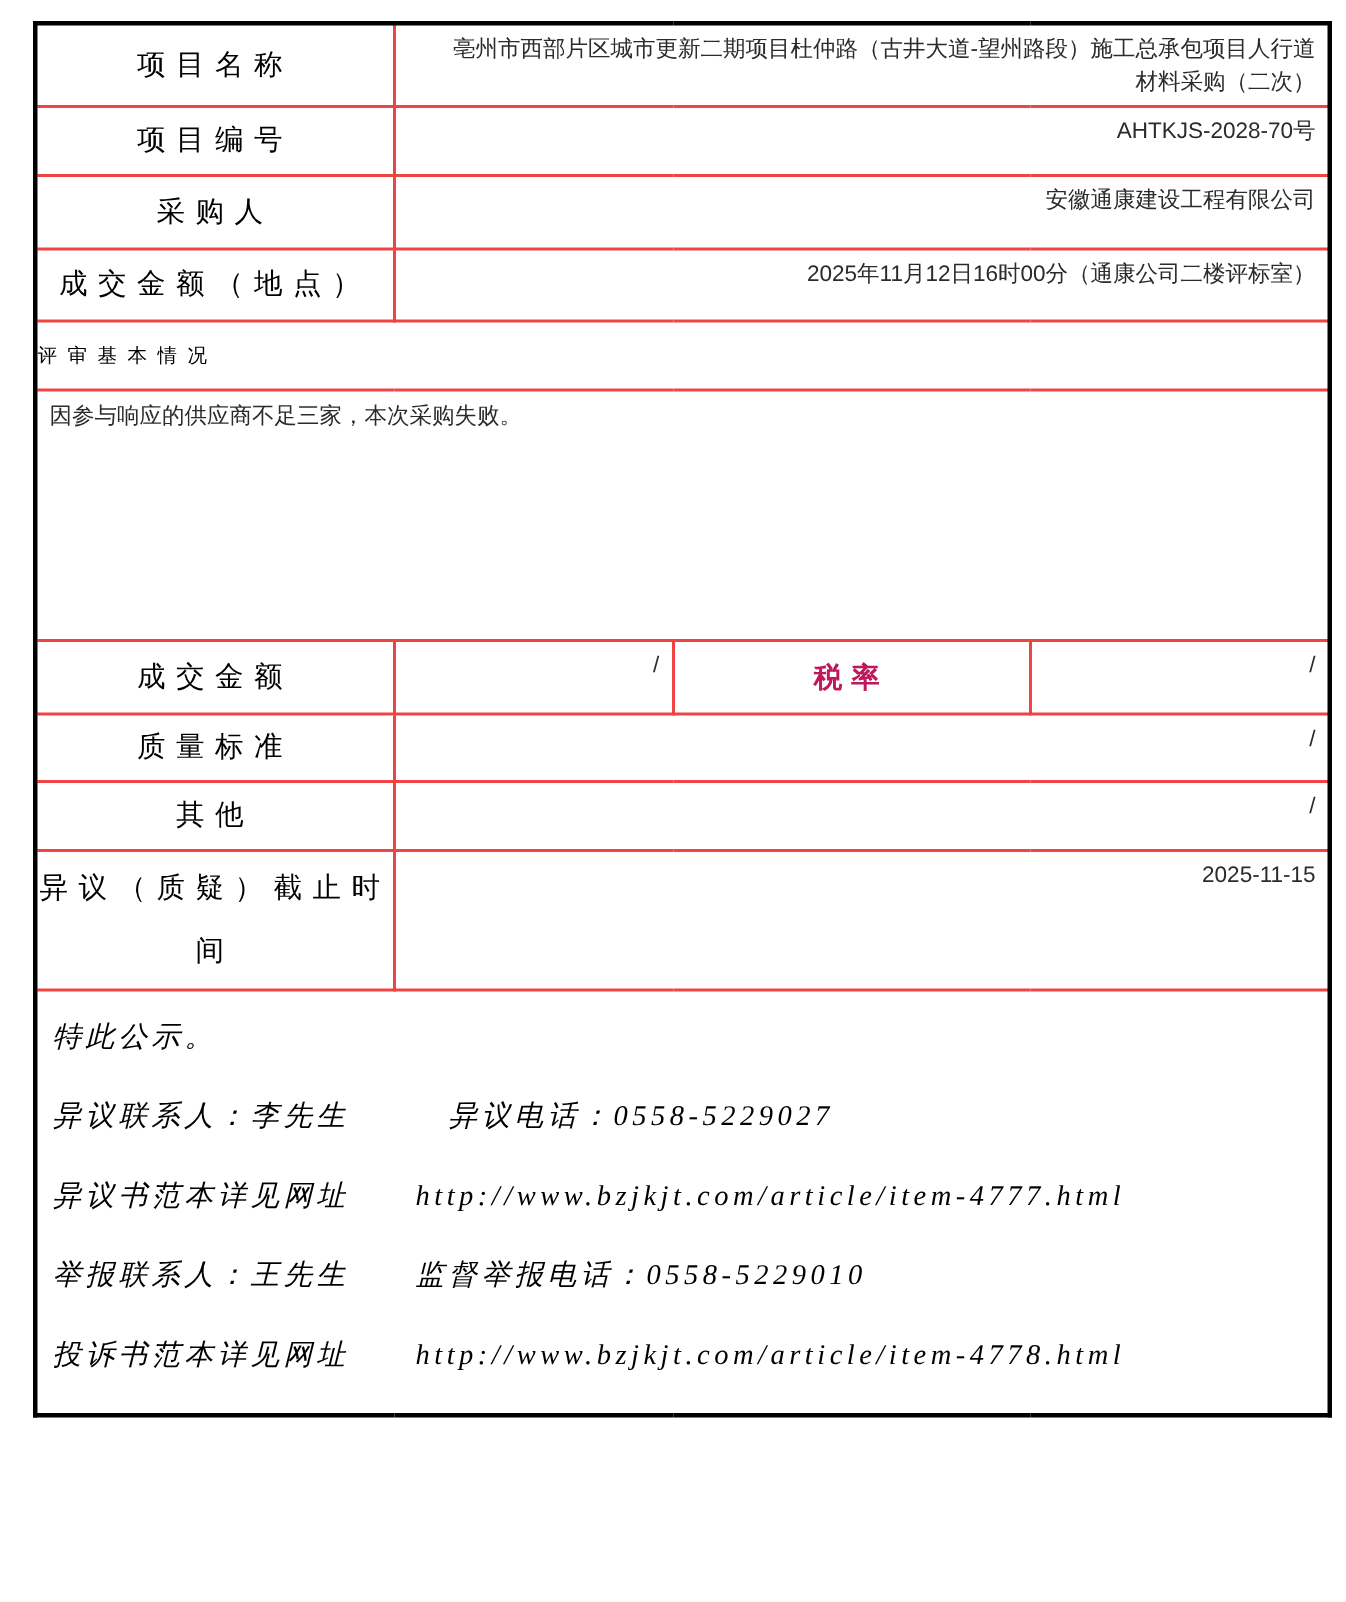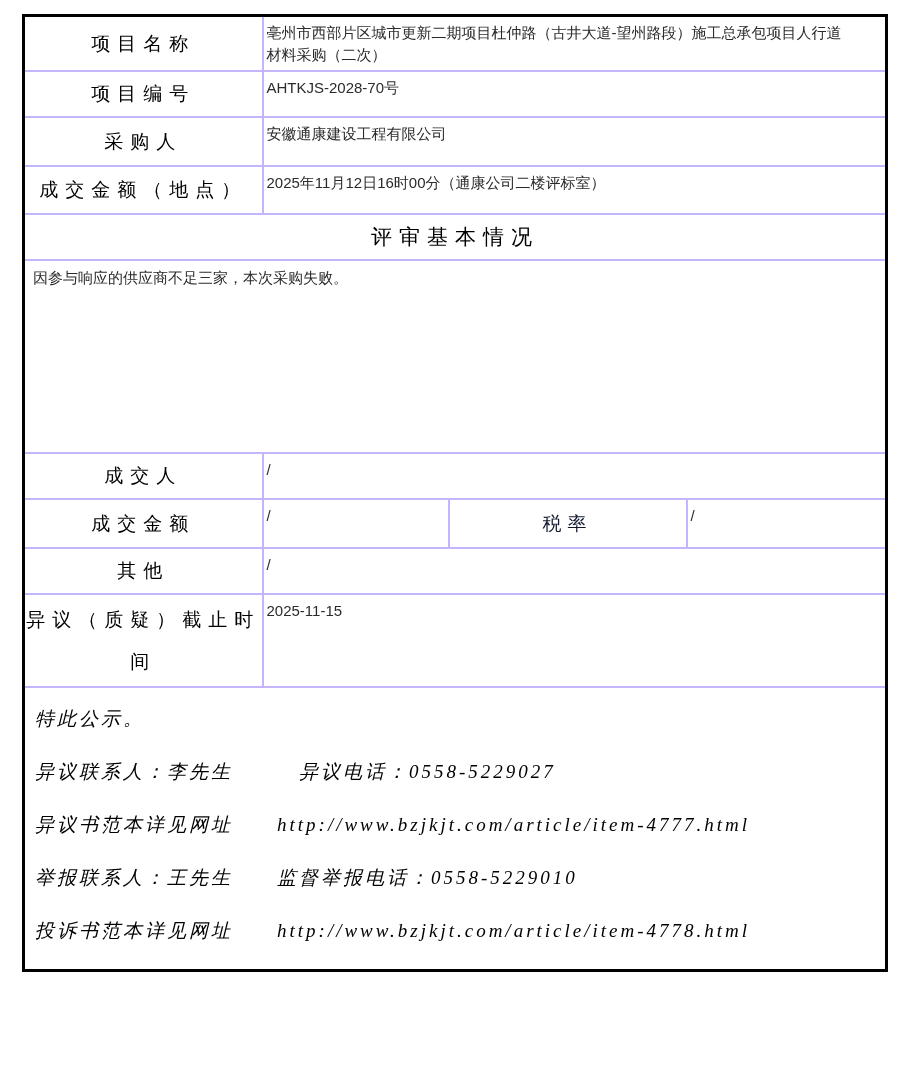--- a/index.html
+++ b/index.html
@@ -17,66 +17,66 @@
   table.doc-table {
     position: absolute;
     left: 22px;
     top: 14px;
     width: 863px;
     border-collapse: collapse;
     table-layout: fixed;
     border: 3px solid #000;
   }
   td {
-    border: 2px solid #c4b5fd;
+    border: 2px solid #ef4444;
     padding: 0;
     vertical-align: top;
     overflow: hidden;
   }
   td.label-cell {
     text-align: center;
     vertical-align: middle;
     font-family: "Liberation Serif", "DejaVu Serif", serif;
     font-size: 19px;
     letter-spacing: 7px;
     line-height: 42px;
     color: #000;
     white-space: pre-line;
   }
   td.value-cell {
     font-family: "Liberation Sans", "DejaVu Sans", sans-serif;
     font-size: 15px;
     line-height: 22px;
     color: #2b2b2b;
-    padding: 5px 8px 4px 3px;
-    text-align: left;
+    padding: 5px 8px 4px 20px;
+    text-align: right;
     white-space: pre-line;
   }
   td.section-header-cell {
-    text-align: center;
     vertical-align: middle;
     font-family: "Liberation Serif", "DejaVu Serif", serif;
-    font-size: 21px;
+    font-size: 13px;
     letter-spacing: 7px;
     color: #000;
   }
   td.bigtext-cell {
     font-family: "Liberation Sans", "DejaVu Sans", sans-serif;
     font-size: 15px;
     line-height: 22px;
     color: #2b2b2b;
     padding: 6px 8px;
   }
   td.tax-label-cell {
     text-align: center;
     vertical-align: middle;
     font-family: "Liberation Serif", "DejaVu Serif", serif;
     font-size: 19px;
     letter-spacing: 6px;
-    color: #0f172a;
+    color: #be185d;
+    font-weight: bold;
   }
   td.notice-cell {
     font-family: "Liberation Serif", "DejaVu Serif", serif;
     font-size: 19px;
     letter-spacing: 3px;
     color: #000;
     padding: 16px 12px 0 10px;
   }
   .notice-line {
     line-height: 30px;
@@ -116,37 +116,37 @@
 
   <tr style="height:48px">
     <td class="label-cell">成交金额（地点）</td>
     <td class="value-cell" colspan="3">2025年11月12日16时00分（通康公司二楼评标室）</td>
   </tr>
 
   <tr style="height:46px">
     <td class="section-header-cell" colspan="4">评审基本情况</td>
   </tr>
 
-  <tr style="height:193px">
+  <tr style="height:167px">
     <td class="bigtext-cell" colspan="4">因参与响应的供应商不足三家，本次采购失败。</td>
   </tr>
 
-  <tr style="height:46px">
-    <td class="label-cell">成交人</td>
-    <td class="value-cell" colspan="3">/</td>
-  </tr>
 
   <tr style="height:49px">
     <td class="label-cell">成交金额</td>
     <td class="value-cell">/</td>
     <td class="tax-label-cell">税率</td>
     <td class="value-cell">/</td>
   </tr>
 
 
+  <tr style="height:45px">
+    <td class="label-cell">质量标准</td>
+    <td class="value-cell" colspan="3">/</td>
+  </tr>
 
   <tr style="height:46px">
     <td class="label-cell">其他</td>
     <td class="value-cell" colspan="3">/</td>
   </tr>
 
   <tr style="height:93px">
     <td class="label-cell">异议（质疑）截止时
 间</td>
     <td class="value-cell" colspan="3">2025-11-15</td>

